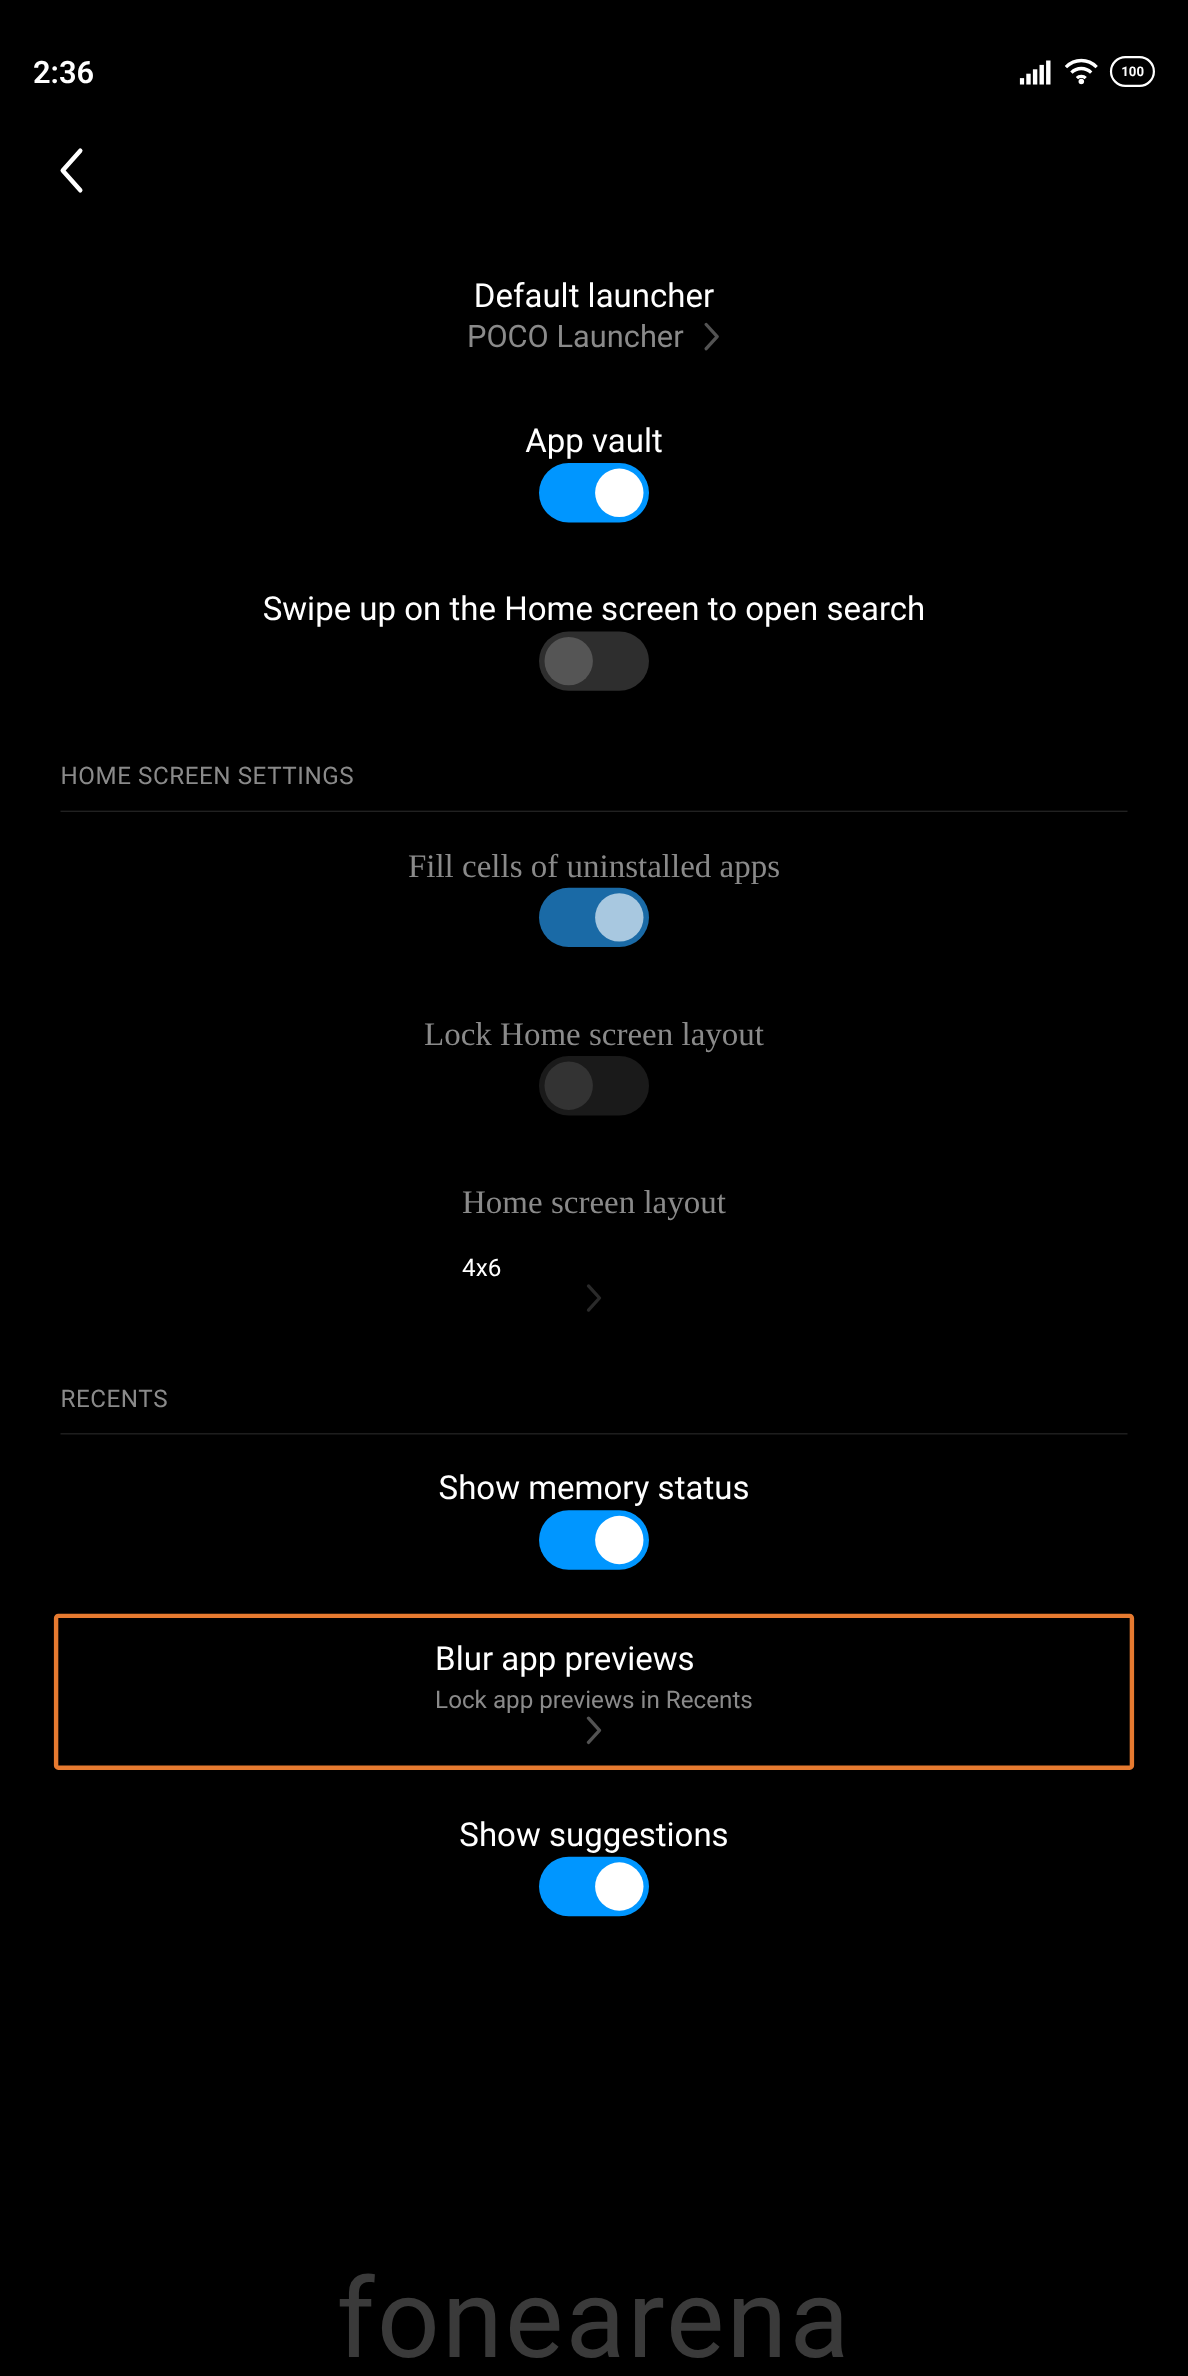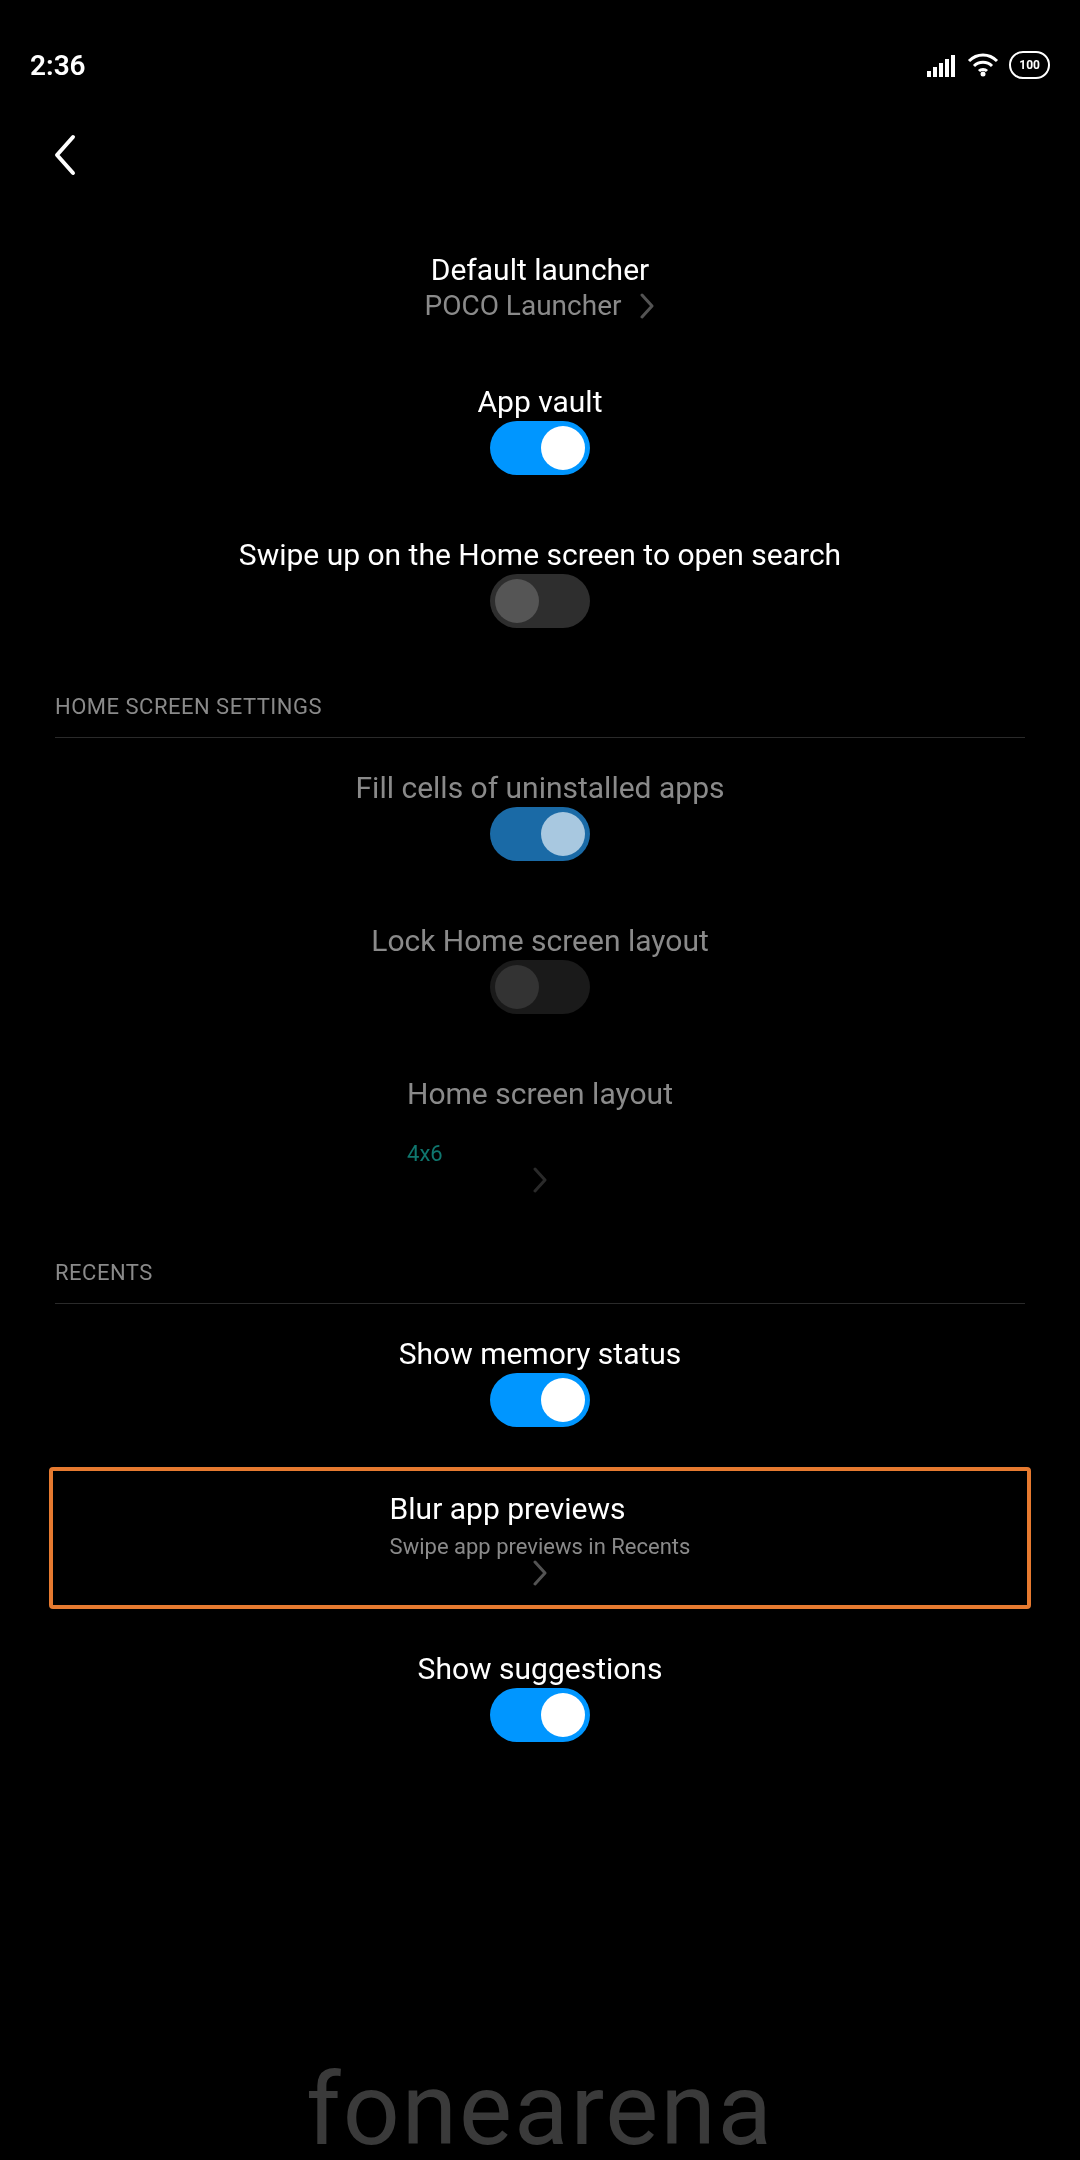--- a/index.html
+++ b/index.html
@@ -13,22 +13,22 @@
   .page-title { font-size:38px; font-weight:700; color:#fff; }
   .content { padding:0 55px; }
   .row { display:flex; align-items:center; justify-content:space-between; min-height:120px; padding:30px 0;flex-direction:column; }
   .row.compact { min-height:100px; }
   .row-left { display:flex; flex-direction:column; }
   .row-label { font-size:30px; color:#fff; line-height:1.3; }
   .row-sub { font-size:22px; color:#8a8a8a; margin-top:6px; }
   .row-right { display:flex; align-items:center; gap:18px; }
   .row-value { font-size:28px; color:#8a8a8a; }
   .chevron { opacity:0.6; }
-  .dimmed .row-label { color:#8a8a8a; }
-  .dimmed .row-sub { color:#0f766e;margin-top:28px; }
+  .dimmed .row-label { color:#8a8a8a;font-family:Liberation Serif, serif; }
+  .dimmed .row-sub { color:#ffffff;margin-top:28px; }
   .section-header { font-size:22px; color:#8a8a8a; letter-spacing:0.5px; padding:36px 0 18px 0; border-bottom:1px solid #2a2a2a; }
   .toggle { width:100px; height:54px; border-radius:27px; position:relative; }
   .toggle .knob { width:44px; height:44px; border-radius:50%; position:absolute; top:5px; }
   .toggle.on { background:#0096ff; }
   .toggle.on .knob { right:5px; background:#fff; }
   .toggle.off { background:#2e2e2e; }
   .toggle.off .knob { left:5px; background:#555; }
   .toggle.on.dim { background:#1a6aa6; }
   .toggle.on.dim .knob { background:#a8c8e0; }
   .toggle.off.dim { background:#1a1a1a; }
@@ -163,21 +163,21 @@
       <div class="toggle on">
           <div class="knob"></div>
         </div>
     </div>
   </div>
 
   <div class="highlight-box">
     <div class="row">
       <div class="row-left">
         <div class="row-label">Blur app previews</div>
-        <div class="row-sub">Swipe app previews in Recents</div>
+        <div class="row-sub">Lock app previews in Recents</div>
       </div>
       <div class="row-right">
         <span class="chevron">
           <svg width="16" height="28" viewBox="0 0 16 28">
               <path d="M3 3 L13 14 L3 25" fill="none" stroke="#8a8a8a" stroke-width="3" stroke-linecap="round" stroke-linejoin="round"></path>
             </svg>
         </span>
       </div>
     </div>
   </div>

